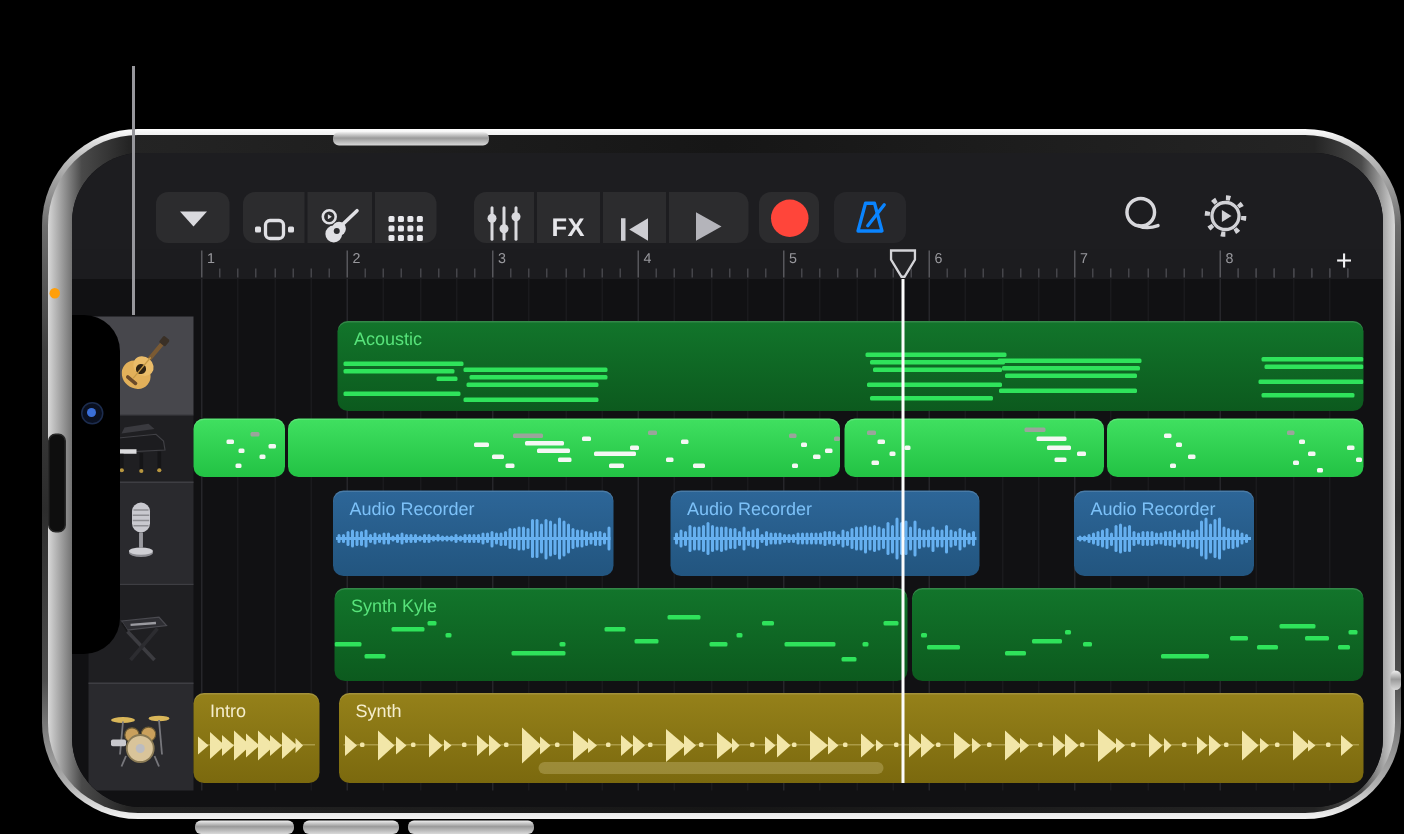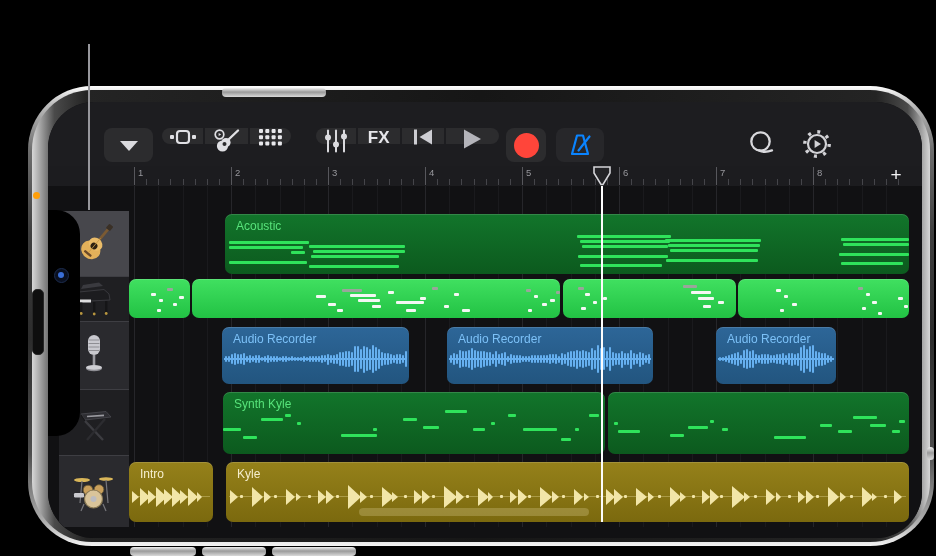--- a/index.html
+++ b/index.html
@@ -15,21 +15,21 @@
          background:linear-gradient(180deg,#fdfdfd 0%,#bdbdbd 4%,#6d6d6d 14%,#3f3f3f 32%,#2c2c2c 55%,#4e4e4e 80%,#b0b0b0 95%,#f4f4f4 100%);}
   .phone-inner{position:absolute;inset:4px;border-radius:60px;
          background:linear-gradient(90deg,#d7d7d7 0%,#4a4a4a 2.5%,#242424 6%,#161616 50%,#242424 94%,#4a4a4a 97.5%,#d7d7d7 100%);}
   .screen{position:absolute;left:16px;top:12px;width:874px;height:436px;border-radius:46px;background:#111113;overflow:hidden;}
 
   
   .topbar{position:absolute;left:0;top:0;width:874px;height:64px;background:#1d1d20;}
   .rulerbar{position:absolute;left:0;top:64px;width:874px;height:20px;background:#1c1c1f;border-bottom:1px solid #0c0c0e;}
   .tbtn{position:absolute;top:26px;height:34px;border-radius:8px;background:#2c2c2e;display:flex;align-items:center;justify-content:center;}
   .tgroup{position:absolute;top:26px;height:34px;display:flex;gap:2px;}
-  .tcell{height:16px;background:#2c2c2e;display:flex;align-items:flex-start;justify-content:center;}
+  .tcell{height:34px;background:#2c2c2e;display:flex;align-items:flex-end;justify-content:center;}
   .tcell:first-child{border-radius:8px 0 0 8px;}
   .tcell:last-child{border-radius:0 8px 8px 0;}
   .fxlabel{font-size:17px;font-weight:600;color:#e6e6ea;letter-spacing:.3px;}
   .bareicon{position:absolute;display:flex;align-items:center;justify-content:center;background:transparent;}
   .plusbtn{position:absolute;left:836px;top:62px;width:24px;height:22px;color:#f2f2f4;font-size:19px;font-weight:400;
            display:flex;align-items:center;justify-content:center;}
 
   
   .tickM{position:absolute;top:65px;width:1px;height:18px;background:#57575c;}
   .tickm{position:absolute;top:77px;width:1px;height:6px;background:#45454a;}
@@ -665,21 +665,21 @@
               <div class="tri" style="left: 11px; top: 26px; border-top: 9px solid transparent; border-bottom: 9px solid transparent; border-left: 10.4px solid rgb(242, 230, 168);"></div>
               <div class="tri" style="left: 19px; top: 28px; border-top: 7px solid transparent; border-bottom: 7px solid transparent; border-left: 8.1px solid rgb(242, 230, 168);"></div>
               <div class="tri" style="left: 27px; top: 25px; border-top: 10px solid transparent; border-bottom: 10px solid transparent; border-left: 11.6px solid rgb(242, 230, 168);"></div>
               <div class="tri" style="left: 35px; top: 27px; border-top: 8px solid transparent; border-bottom: 8px solid transparent; border-left: 9.3px solid rgb(242, 230, 168);"></div>
               <div class="tri" style="left: 43px; top: 25px; border-top: 10px solid transparent; border-bottom: 10px solid transparent; border-left: 11.6px solid rgb(242, 230, 168);"></div>
               <div class="tri" style="left: 51px; top: 28px; border-top: 7px solid transparent; border-bottom: 7px solid transparent; border-left: 8.1px solid rgb(242, 230, 168);"></div>
               <div class="tri" style="left: 59px; top: 26px; border-top: 9px solid transparent; border-bottom: 9px solid transparent; border-left: 10.4px solid rgb(242, 230, 168);"></div>
               <div class="tri" style="left: 68px; top: 30px; border-top: 5px solid transparent; border-bottom: 5px solid transparent; border-left: 5.8px solid rgb(242, 230, 168);"></div>
             </div>
             <div class="region" style="left: 178px; top: 360px; width: 683px; height: 60px; background: linear-gradient(rgb(149, 129, 26), rgb(123, 105, 14));">
-              <div class="rlabel" style="color: rgb(245, 238, 205);">Kyle</div>
+              <div class="rlabel" style="color: rgb(245, 238, 205);">Synth</div>
               <div class="cline" style="left: 3px; top: 34px; width: 677px; height: 1px; background: rgba(242, 230, 168, 0.35);"></div>
               <div class="tri" style="left: 4px; top: 28px; border-top: 7px solid transparent; border-bottom: 7px solid transparent; border-left: 8.1px solid rgb(242, 230, 168);"></div>
               <div class="dot" style="left: 14px; top: 33px; width: 3px; height: 3px; background: rgb(242, 230, 168); border-radius: 1px;"></div>
               <div class="tri" style="left: 26px; top: 25px; border-top: 10px solid transparent; border-bottom: 10px solid transparent; border-left: 11.6px solid rgb(242, 230, 168);"></div>
               <div class="tri" style="left: 38px; top: 29px; border-top: 6px solid transparent; border-bottom: 6px solid transparent; border-left: 7px solid rgb(242, 230, 168);"></div>
               <div class="dot" style="left: 48px; top: 33px; width: 3px; height: 3px; background: rgb(242, 230, 168); border-radius: 1px;"></div>
               <div class="tri" style="left: 60px; top: 27px; border-top: 8px solid transparent; border-bottom: 8px solid transparent; border-left: 9.3px solid rgb(242, 230, 168);"></div>
               <div class="tri" style="left: 70px; top: 30.5px; border-top: 4.5px solid transparent; border-bottom: 4.5px solid transparent; border-left: 5.2px solid rgb(242, 230, 168);"></div>
               <div class="dot" style="left: 82px; top: 33px; width: 3px; height: 3px; background: rgb(242, 230, 168); border-radius: 1px;"></div>
               <div class="tri" style="left: 92px; top: 28px; border-top: 7px solid transparent; border-bottom: 7px solid transparent; border-left: 8.1px solid rgb(242, 230, 168);"></div>

